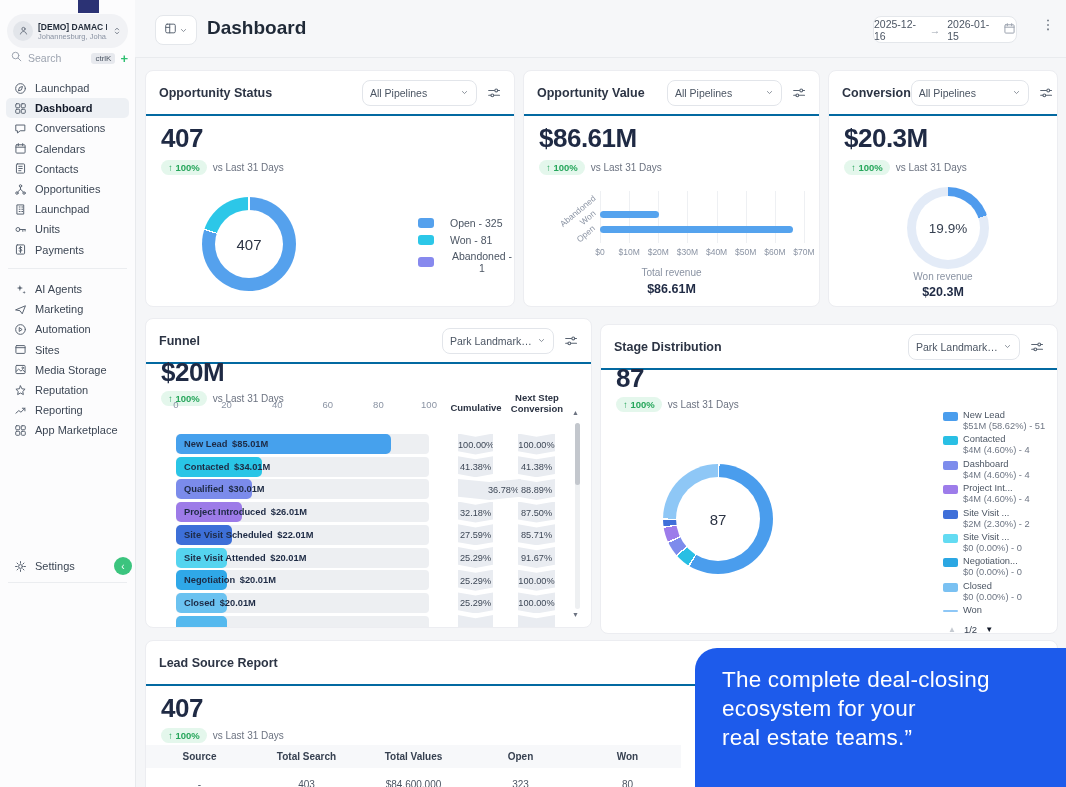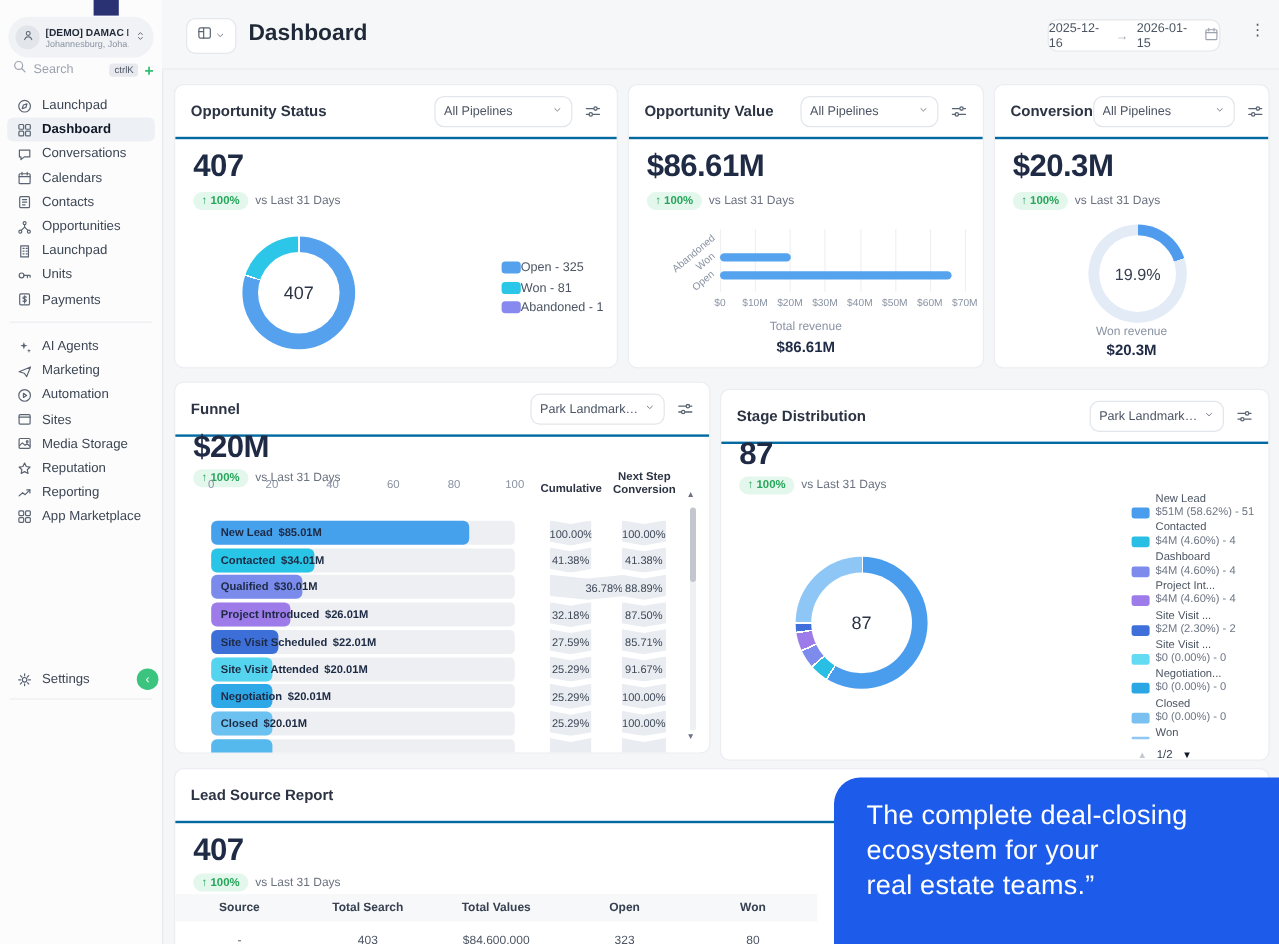--- a/index.html
+++ b/index.html
@@ -60,42 +60,42 @@
   .donut{position:absolute;border-radius:50%;}
   .hole{position:absolute;background:#fff;border-radius:50%;display:flex;align-items:center;justify-content:center;
         font-weight:400;color:#2c3444;}
   #status-donut{left:56px;top:126px;width:94px;height:94px;}
   #status-donut .hole{inset:13px;font-size:15px;}
   #conv-donut{left:78px;top:116px;width:82px;height:82px;}
   #conv-donut .hole{inset:9px;font-size:13.5px;font-weight:400;color:#374151;}
   #stage-donut{left:62px;top:139px;width:110px;height:110px;}
   #stage-donut .hole{inset:13px;font-size:15px;}
   
-  .leg-item{position:absolute;left:272px;display:flex;align-items:center;gap:0;font-size:10.5px;color:#4b5563;text-align:center;}
+  .leg-item{position:absolute;left:272px;display:flex;align-items:center;gap:16px;font-size:10.5px;color:#4b5563;text-align:center;}
   .leg-mark{width:16px;height:10px;border-radius:3px;flex:0 0 auto;}
   
   .vgrid{position:absolute;width:1px;background:#eef0f3;top:120px;height:52px;}
   .vtick{position:absolute;top:176px;transform:translateX(-50%);font-size:8.5px;color:#8a93a3;}
   .vbar{position:absolute;height:7px;border-radius:4px;background:#55a3ee;}
   .vlabel{position:absolute;right:225px;font-size:8.5px;color:#8a93a3;transform:rotate(-40deg);transform-origin:right center;white-space:nowrap;}
   .chart-foot-label{position:absolute;left:0;right:0;text-align:center;font-size:10px;color:#8a93a3;}
   .chart-foot-value{position:absolute;left:0;right:0;text-align:center;font-size:12.5px;font-weight:700;color:#1f2a44;}
   
   .f-tick{position:absolute;top:80px;transform:translateX(-50%);font-size:9.5px;color:#8a93a3;}
   .f-colhd{position:absolute;font-size:9.5px;font-weight:700;color:#2c3444;text-align:center;line-height:10.5px;}
   .f-track{position:absolute;left:30px;width:253px;height:20px;background:#edeff2;border-radius:4px;}
   .f-bar{position:absolute;left:30px;height:20px;border-radius:5px;}
   .f-label{position:absolute;left:38px;height:36px;line-height:20px;font-size:9.3px;font-weight:700;color:#1d2a44;white-space:nowrap;}
   .f-cell{position:absolute;height:21px;background:#e9ecf1;clip-path:polygon(0 0,50% 15%,100% 0,100% 85%,50% 100%,0 85%);
           font-size:9.2px;color:#3d4756;text-align:center;line-height:23px;}
   .sb-track{position:absolute;left:429px;top:104px;width:5px;height:186px;background:#eef0f2;border-radius:3px;}
   .sb-thumb{position:absolute;left:429px;top:104px;width:5px;height:62px;background:#c3c7cd;border-radius:3px;cursor:pointer;}
   .sb-arrow{position:absolute;left:426px;font-size:7px;color:#6b7280;cursor:pointer;}
   
-  .sleg{position:absolute;left:342px;display:flex;gap:5px;align-items:flex-end;}
+  .sleg{position:absolute;left:342px;display:flex;gap:5px;align-items:flex-start;}
   .sleg-mark{width:15px;height:9px;border-radius:2px;margin-top:2px;flex:0 0 auto;}
   .sleg-mark.line{height:2px;margin-top:5px;}
   .sleg-t1{font-size:9.3px;color:#4b5563;line-height:11px;white-space:nowrap;}
   .sleg-t2{font-size:9.3px;color:#6e7684;line-height:11px;white-space:nowrap;}
   #stage-pager{position:absolute;left:347px;top:299px;display:flex;align-items:center;gap:8px;font-size:9.5px;color:#374151;}
   #stage-pager .pg-up{color:#c5cad1;font-size:8px;cursor:pointer;}
   #stage-pager .pg-dn{color:#111827;font-size:8px;cursor:pointer;}
   
   #lead-table-head{position:absolute;left:0;top:104px;width:535px;height:23px;background:#f7f8fa;display:grid;grid-template-columns:repeat(5,107px);
                    align-items:center;text-align:center;font-size:10px;font-weight:700;color:#374151;}

